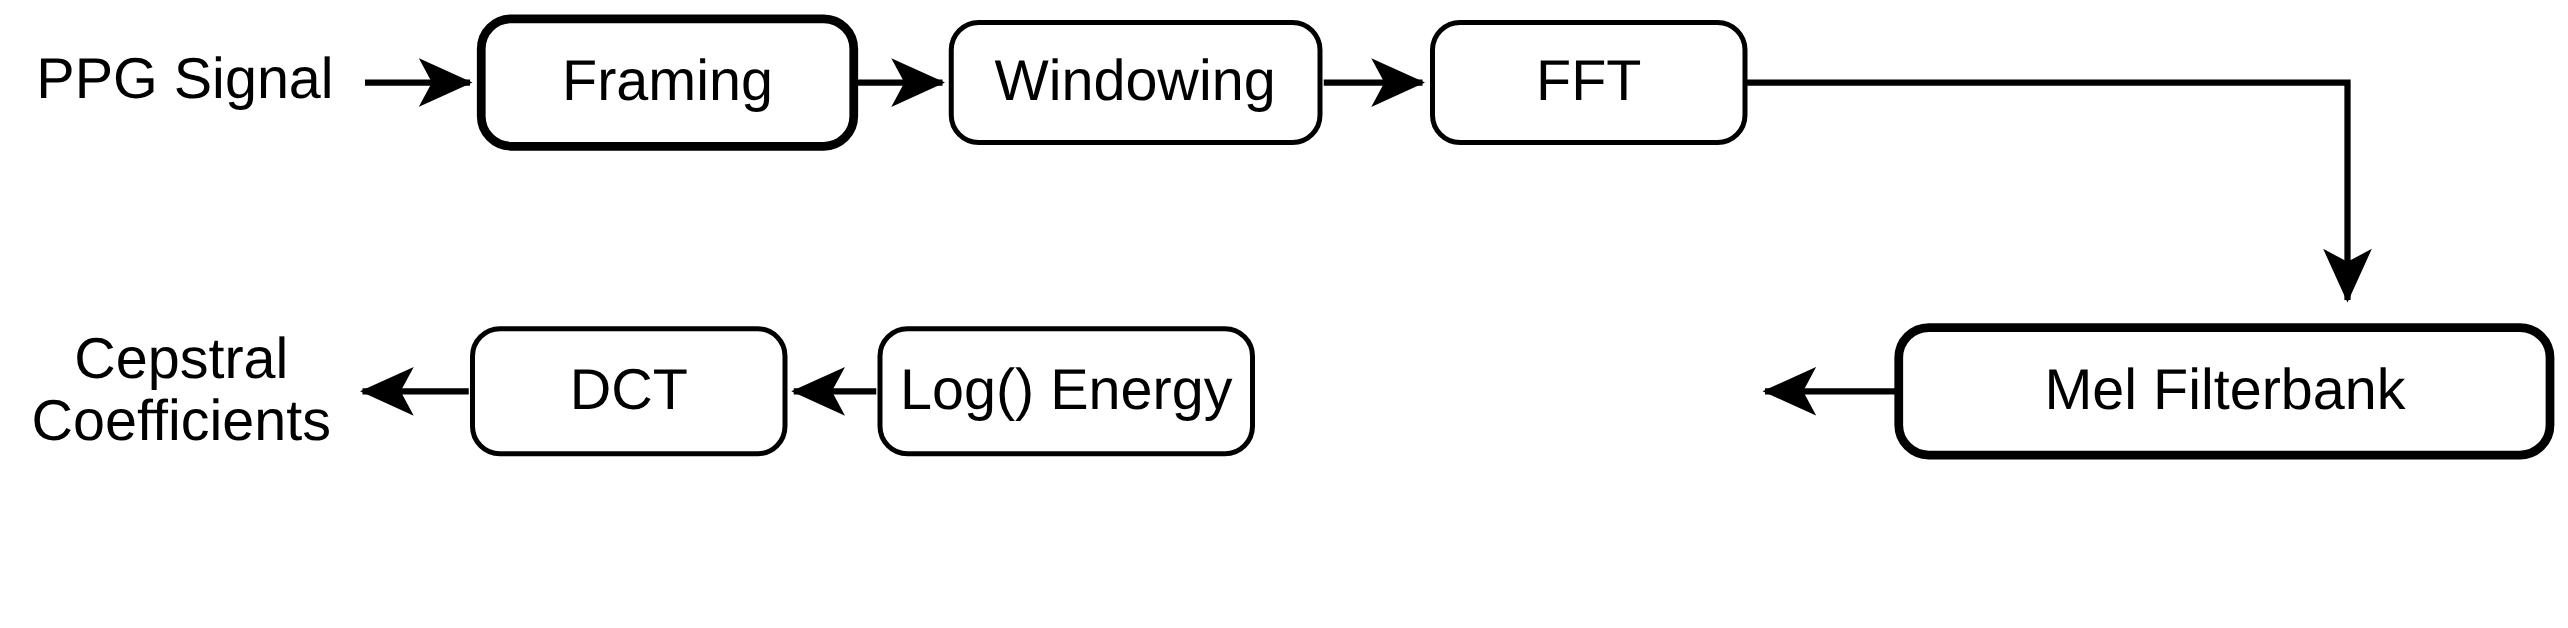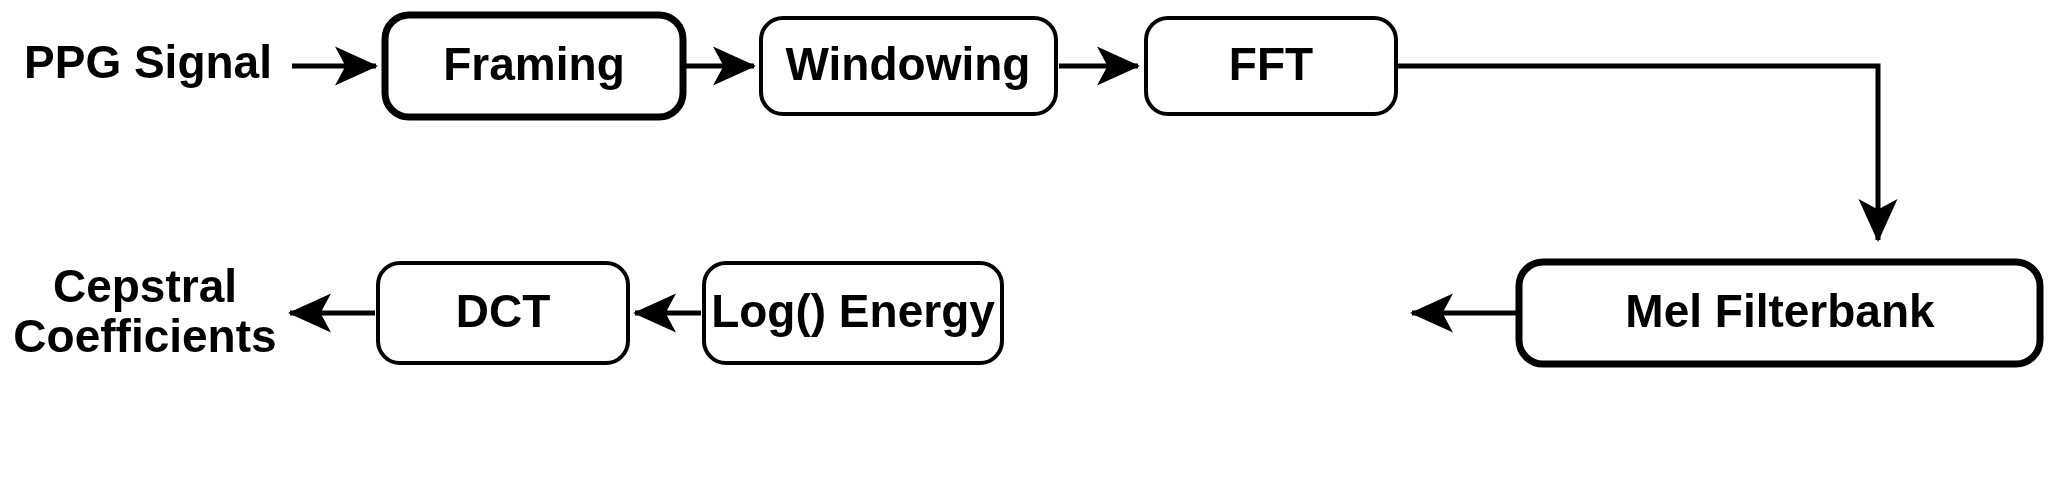--- a/index.html
+++ b/index.html
@@ -7,21 +7,20 @@
     padding: 0;
     background: #ffffff;
   }
   #canvas {
     position: relative;
     width: 2054px;
     height: 502px;
     background: #ffffff;
     font-family: "Liberation Sans", sans-serif;
     overflow: hidden;
-    font-weight: bold;
   }
   #flow-svg {
     position: absolute;
     left: 0;
     top: 0;
     width: 2054px;
     height: 502px;
     display: block;
   }
   .node-label {

